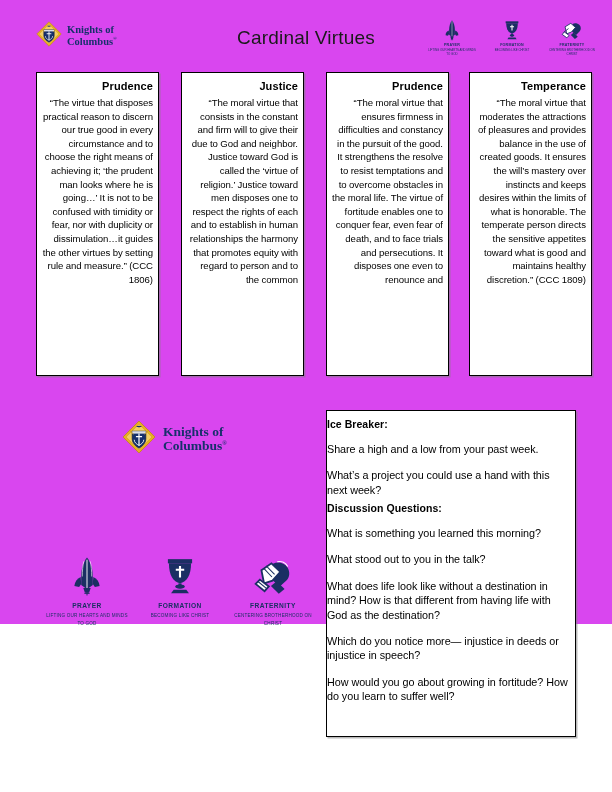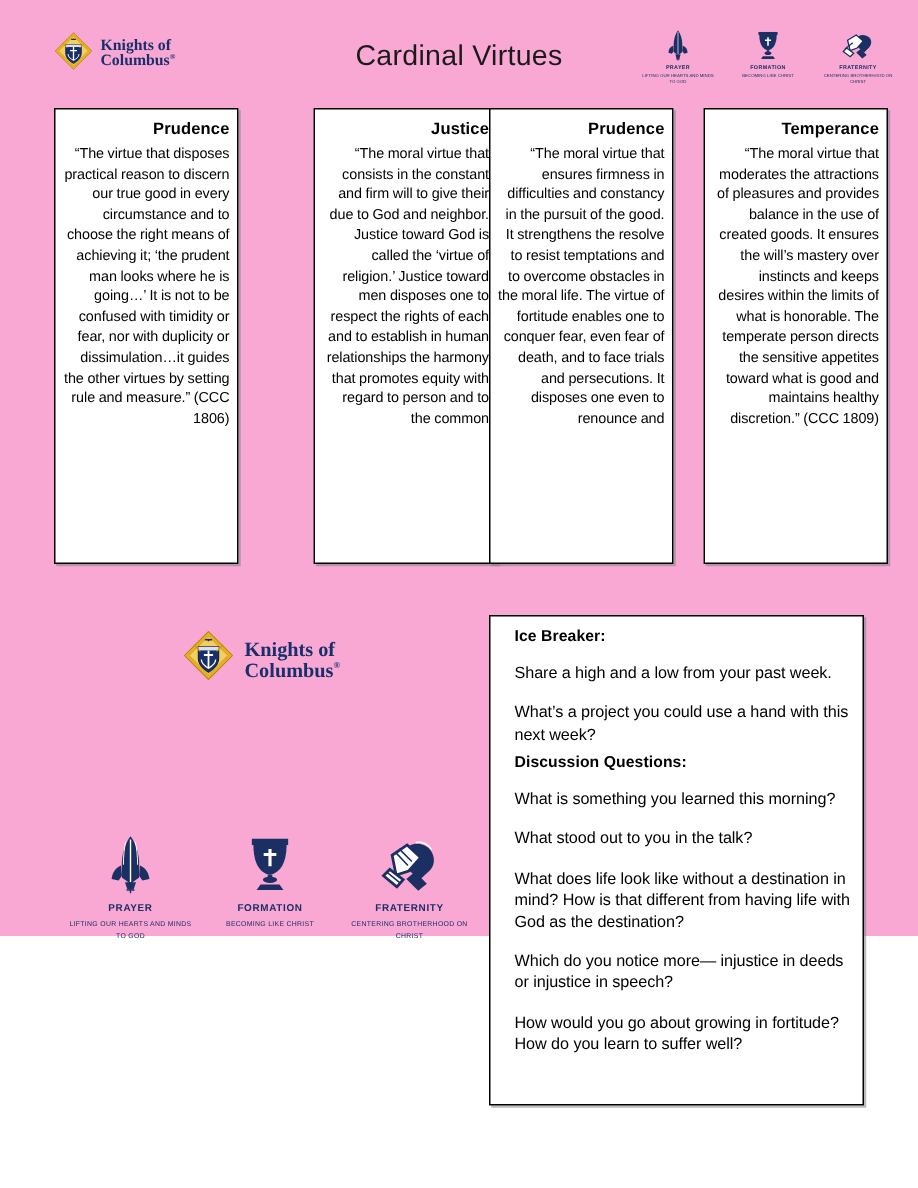--- a/index.html
+++ b/index.html
@@ -14,21 +14,21 @@
     font-family: "Liberation Sans", sans-serif;
     color: #000000;
     overflow: hidden;
   }
 
   .page {
     position: absolute;
     left: 0; top: 0;
     width: 612px;
     height: 624px;
-    background: #f9a8d4;
+    background: #d946ef;
   }
 
   
   .header-logo {
     position: absolute;
     left: 36px;
     top: 21px;
     display: flex;
     align-items: center;
     gap: 5px;
@@ -101,21 +101,21 @@
     width: 123px;
     height: 304px;
     border: 1px solid #000000;
     box-shadow: 1.5px 1.5px 0 rgba(130,130,130,0.55);
     background: #ffffff;
     box-sizing: border-box;
     overflow: hidden;
     padding: 7px 5px 0 5px;
   }
   .virtue-card.c0 { left: 0px; }
-  .virtue-card.c1 { left: 145px; margin-left: 28px; }
+  .virtue-card.c1 { left: 145px; }
   .virtue-card.c2 { left: 290px; }
   .virtue-card.c3 { left: 433px; }
 
   .virtue-name {
     text-align: right;
     font-size: 11px;
     font-weight: bold;
     margin: 0 0 4px 0;
     letter-spacing: 0.1px;
   }
@@ -176,21 +176,21 @@
   .discussion {
     position: absolute;
     left: 326px;
     top: 410px;
     width: 250px;
     height: 327px;
     border: 1px solid #000000;
     box-shadow: 1.5px 1.5px 0 rgba(130,130,130,0.55);
     background: #ffffff;
     box-sizing: border-box;
-    padding: 7px 6px 0 16px;
+    padding: 7px 6px 0 0;
     overflow: hidden;
   }
   .disc-heading {
     font-size: 10.5px;
     font-weight: bold;
     margin: 0 0 3px 0;
     letter-spacing: 0.05px;
   }
   .disc-heading.second { margin-top: 5px; }
   .disc-q {

